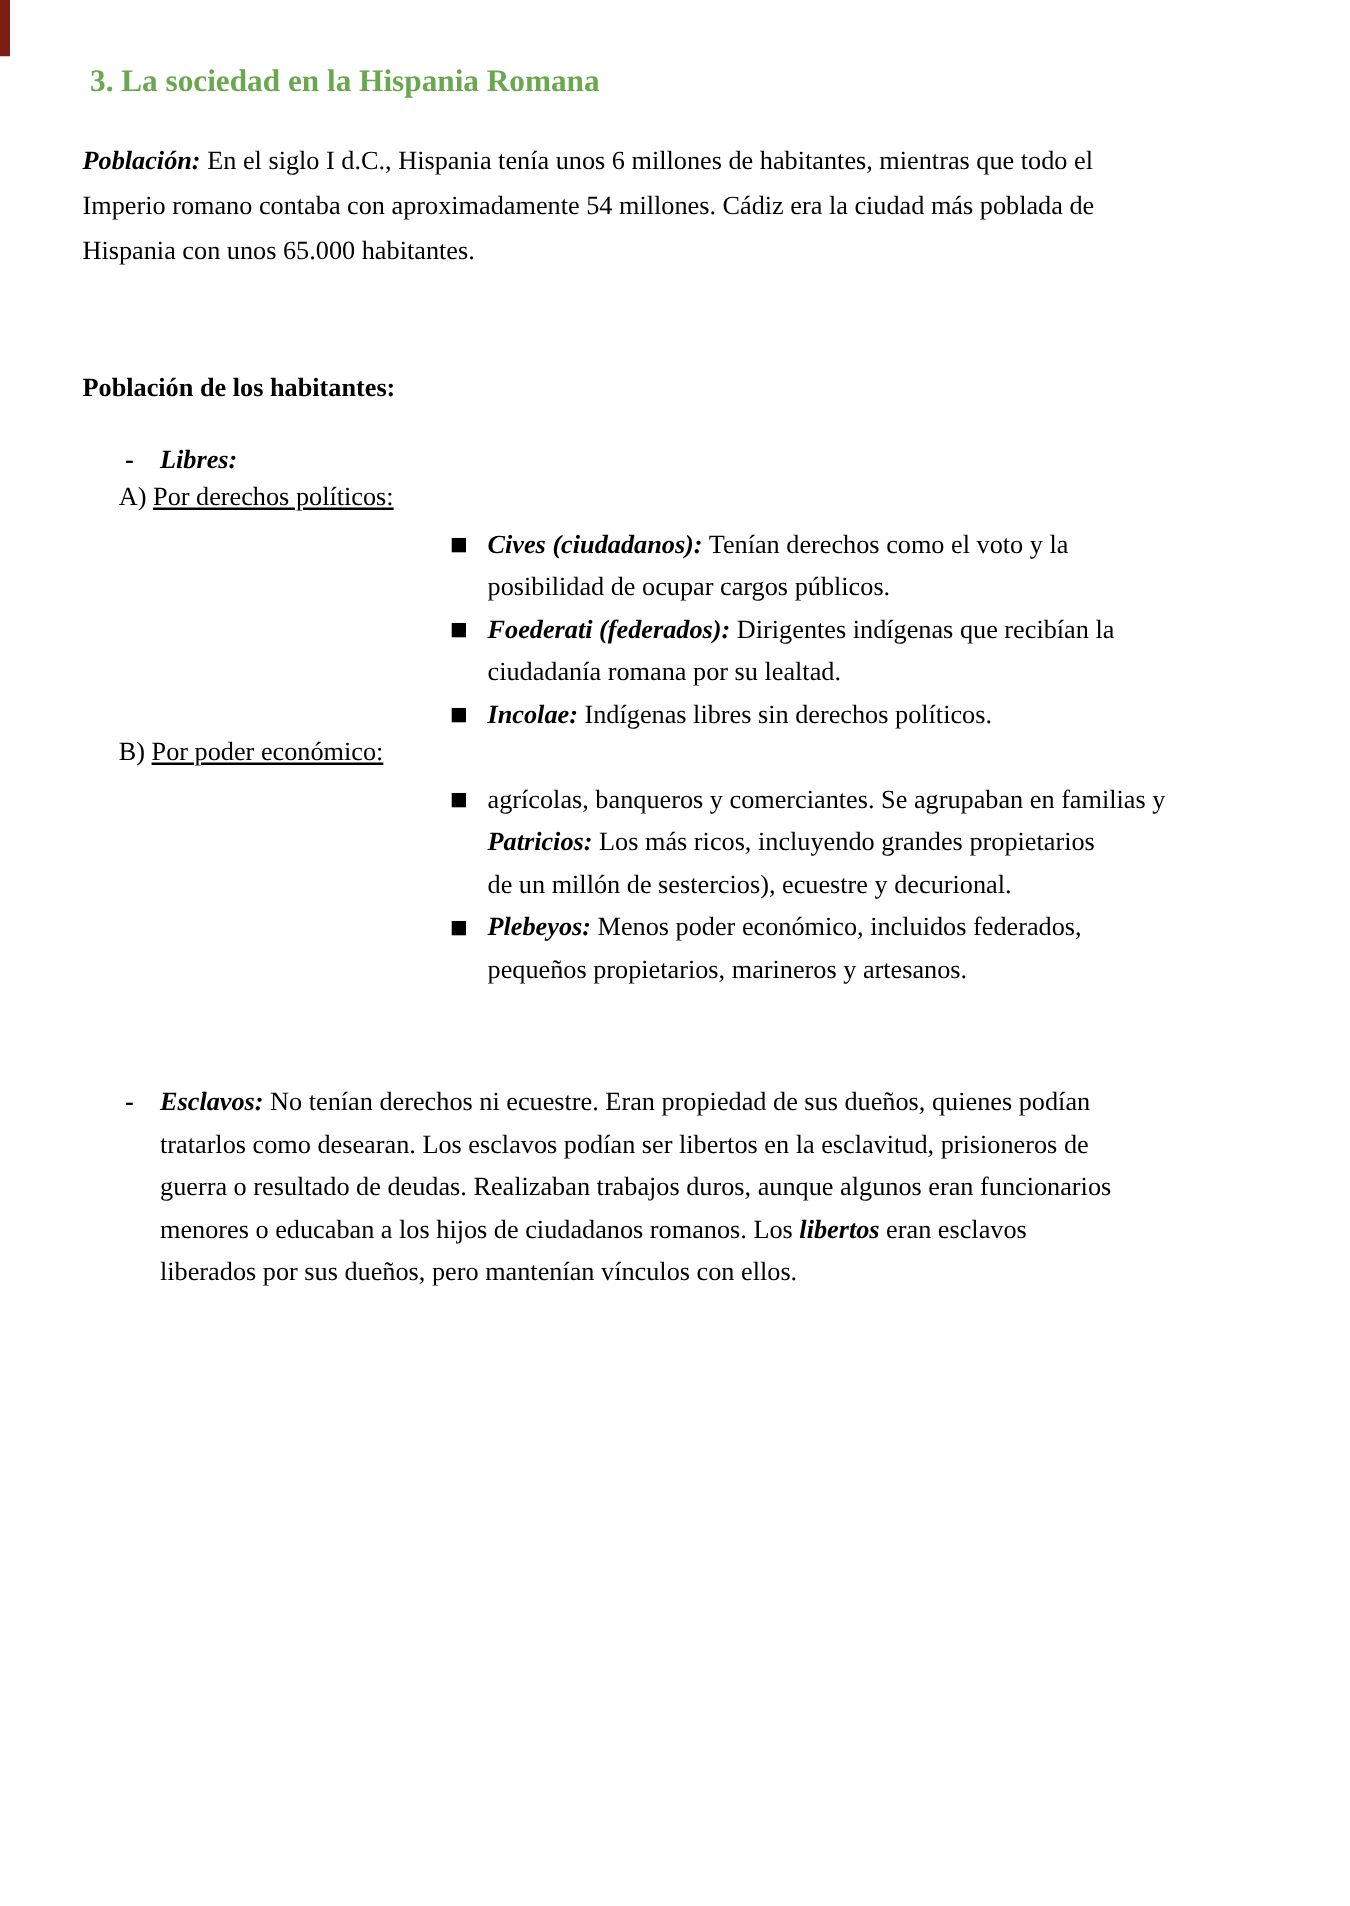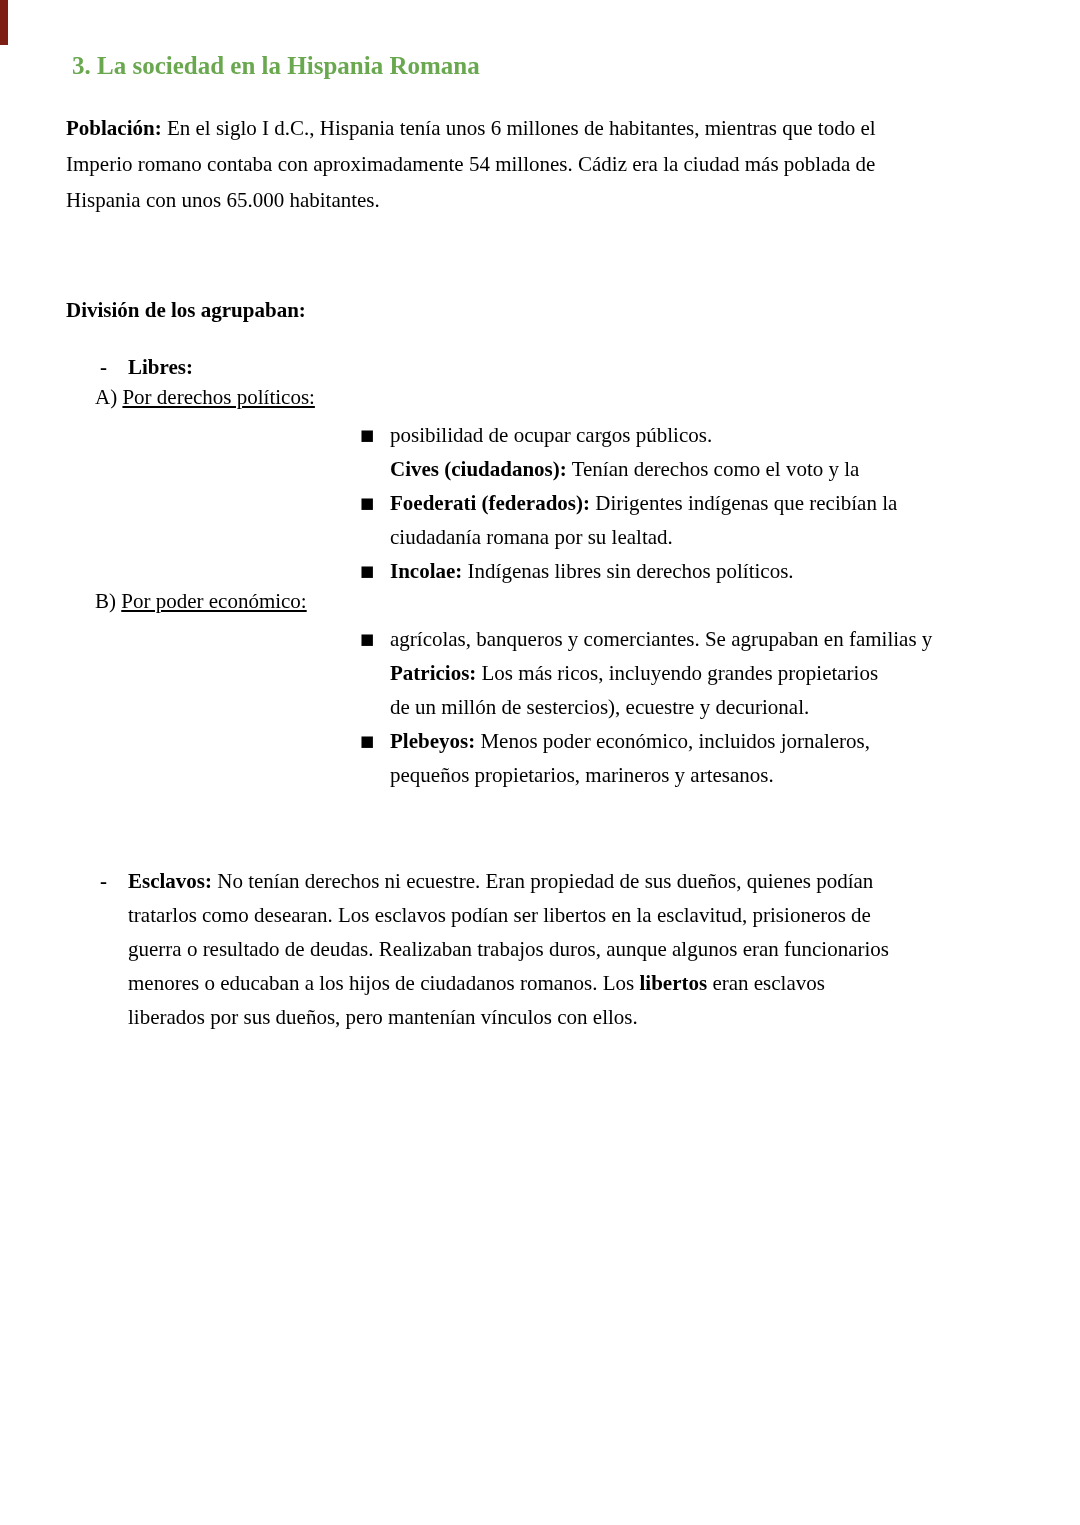--- a/index.html
+++ b/index.html
@@ -20,21 +20,21 @@
     height: 45px;
   }
   .doc-title {
     margin: 50px 40px 12px 72px;
     font-size: 25px;
     line-height: 32px;
     font-weight: 700;
   }
   .block { font-size: 21px; }
   .line { display: block; }
-  .bold { font-weight: 700; }
+  .bold { font-weight: 700; font-style: italic; }
   .underline { text-decoration: underline; margin-top: 20px; }
   .content { flex: 1 1 auto; display: block; }
 
   .paragraph { margin: 28px 40px 0 66px; line-height: 36px; }
   .heading   { margin: 74px 40px 0 66px; line-height: 36px; font-weight: 700; }
 
   .dash { margin: 22px 40px 0 100px; line-height: 34px; display: flex; }
   .dash .dash-glyph { flex: 0 0 28px; font-weight: 700; }
   .bullet + .dash { margin-top: 72px; }
 
@@ -59,39 +59,39 @@
 <div>
     <div class="block paragraph">
       <span class="content">
         <span class="line"><span class="bold">Población:</span><span> En el siglo I d.C., Hispania tenía unos 6 millones de habitantes, mientras que todo el</span></span>
         <span class="line"><span>Imperio romano contaba con aproximadamente 54 millones. Cádiz era la ciudad más poblada de</span></span>
         <span class="line"><span>Hispania con unos 65.000 habitantes.</span></span>
       </span>
     </div>
     <div class="block heading">
       <span class="content">
-        <span class="line"><span>División de los agrupaban:</span></span>
+        <span class="line"><span>Población de los habitantes:</span></span>
       </span>
     </div>
     <div class="block dash">
       <span class="dash-glyph">-</span>
       <span class="content">
         <span class="line"><span class="bold">Libres:</span></span>
       </span>
     </div>
     <div class="block label">
       <span class="content">
         <span class="line"><span>A) </span><span class="underline">Por derechos políticos:</span></span>
       </span>
     </div>
     <div class="block bullet">
       <span class="sq-glyph">■</span>
       <span class="content">
+        <span class="line"><span class="bold">Cives (ciudadanos):</span><span> Tenían derechos como el voto y la</span></span>
         <span class="line"><span>posibilidad de ocupar cargos públicos.</span></span>
-        <span class="line"><span class="bold">Cives (ciudadanos):</span><span> Tenían derechos como el voto y la</span></span>
       </span>
     </div>
     <div class="block bullet">
       <span class="sq-glyph">■</span>
       <span class="content">
         <span class="line"><span class="bold">Foederati (federados):</span><span> Dirigentes indígenas que recibían la</span></span>
         <span class="line"><span>ciudadanía romana por su lealtad.</span></span>
       </span>
     </div>
     <div class="block bullet">
@@ -109,21 +109,21 @@
       <span class="sq-glyph">■</span>
       <span class="content">
         <span class="line"><span>agrícolas, banqueros y comerciantes. Se agrupaban en familias y</span></span>
         <span class="line"><span class="bold">Patricios:</span><span> Los más ricos, incluyendo grandes propietarios</span></span>
         <span class="line"><span>de un millón de sestercios), ecuestre y decurional.</span></span>
       </span>
     </div>
     <div class="block bullet">
       <span class="sq-glyph">■</span>
       <span class="content">
-        <span class="line"><span class="bold">Plebeyos:</span><span> Menos poder económico, incluidos jornaleros,</span></span>
+        <span class="line"><span class="bold">Plebeyos:</span><span> Menos poder económico, incluidos federados,</span></span>
         <span class="line"><span>pequeños propietarios, marineros y artesanos.</span></span>
       </span>
     </div>
     <div class="block dash">
       <span class="dash-glyph">-</span>
       <span class="content">
         <span class="line"><span class="bold">Esclavos:</span><span> No tenían derechos ni ecuestre. Eran propiedad de sus dueños, quienes podían</span></span>
         <span class="line"><span>tratarlos como desearan. Los esclavos podían ser libertos en la esclavitud, prisioneros de</span></span>
         <span class="line"><span>guerra o resultado de deudas. Realizaban trabajos duros, aunque algunos eran funcionarios</span></span>
         <span class="line"><span>menores o educaban a los hijos de ciudadanos romanos. Los </span><span class="bold">libertos</span><span> eran esclavos</span></span>

